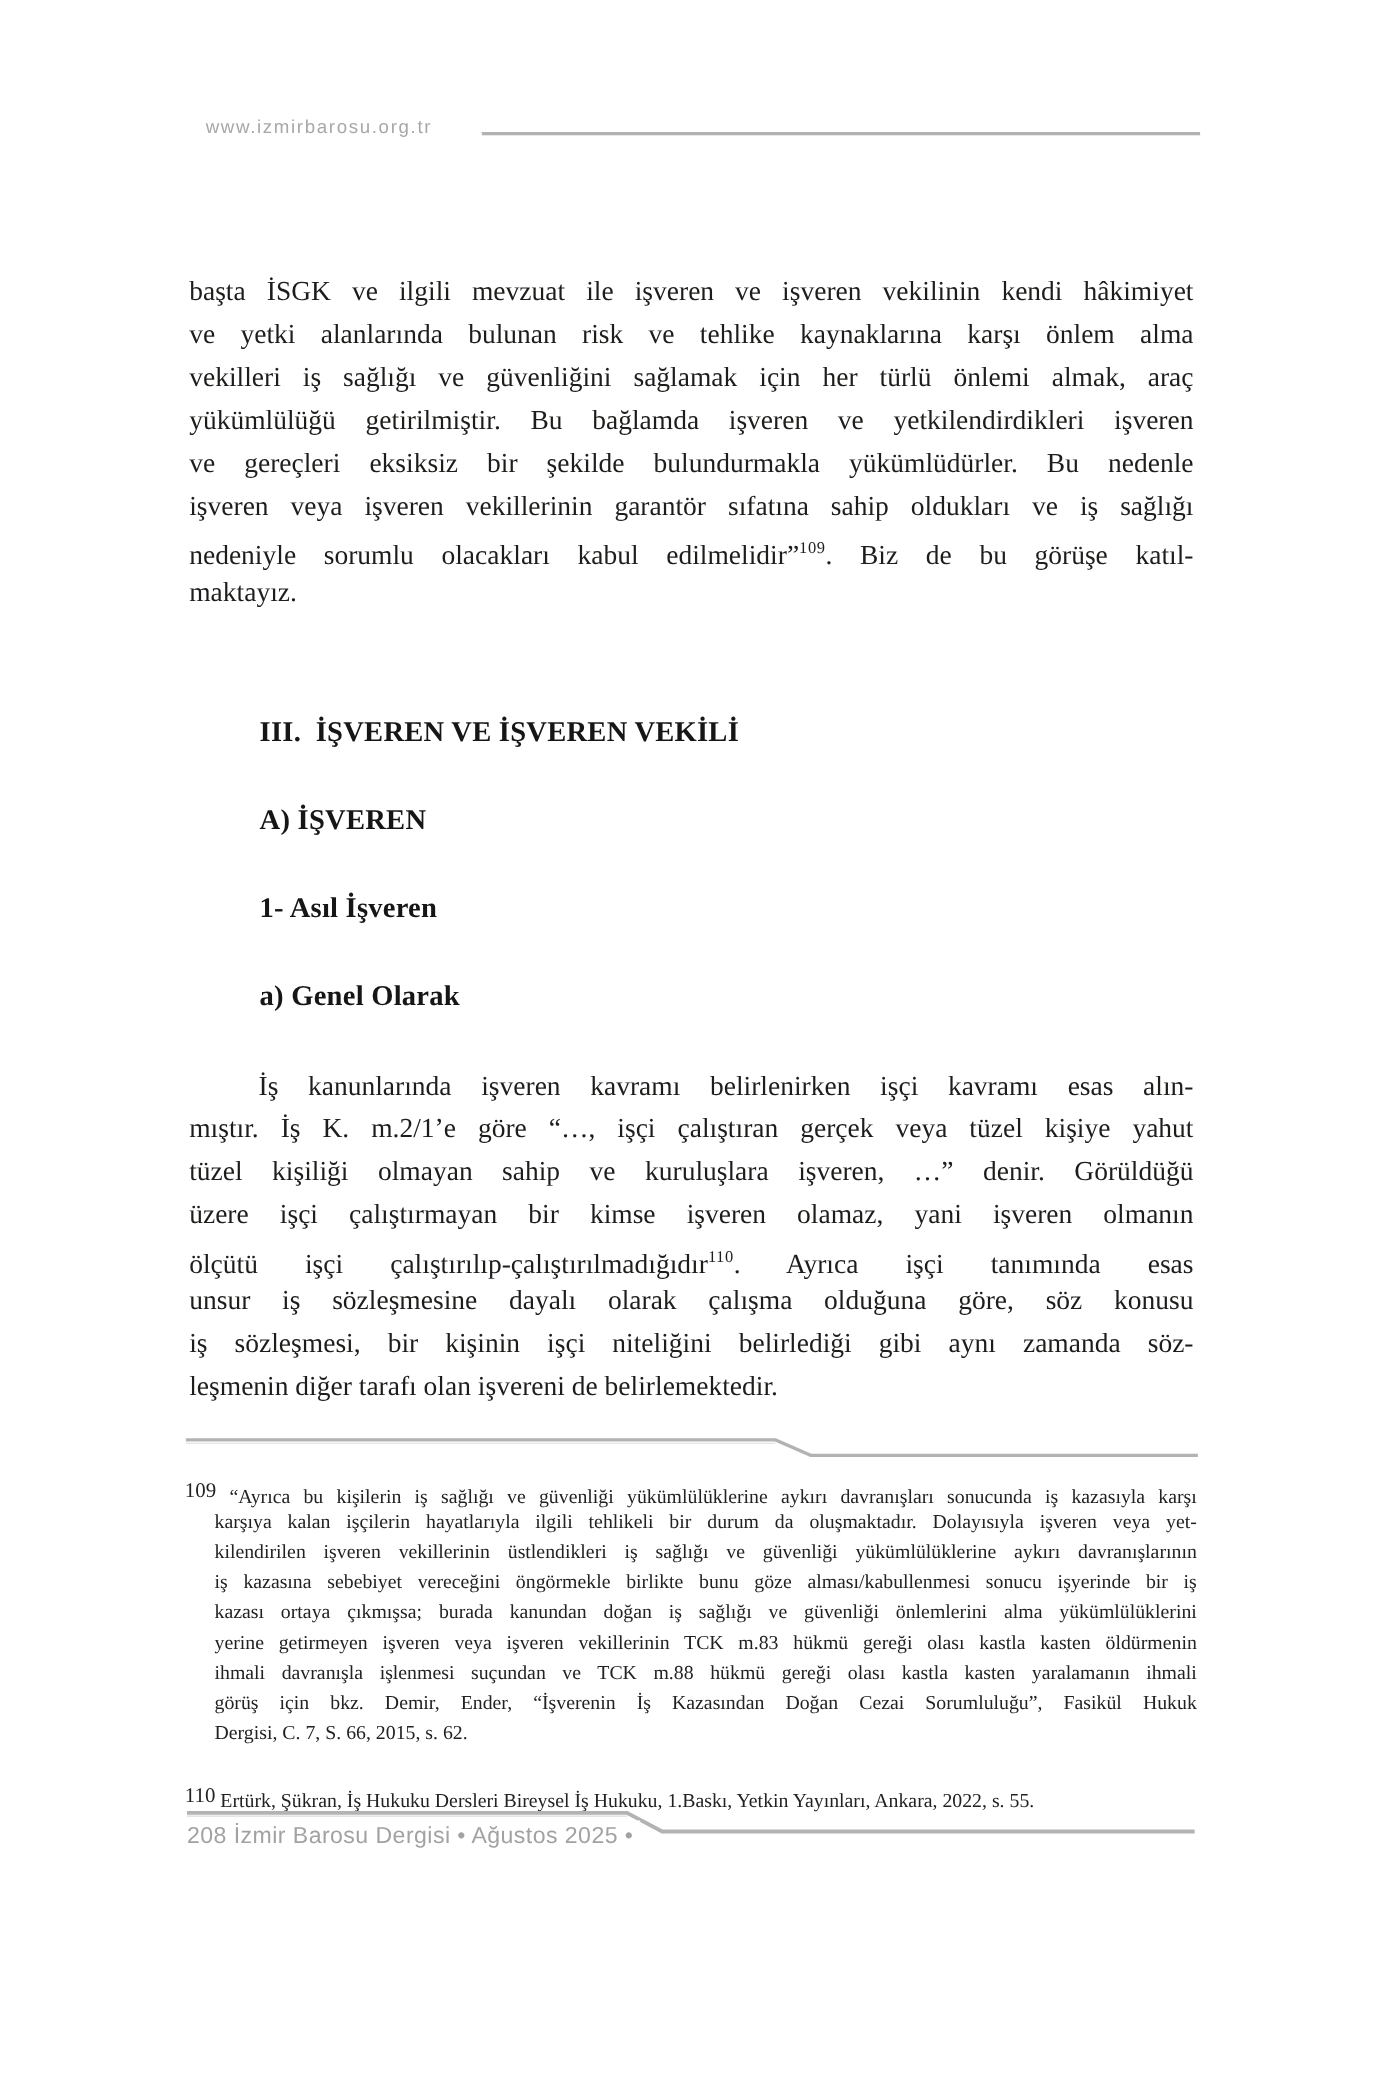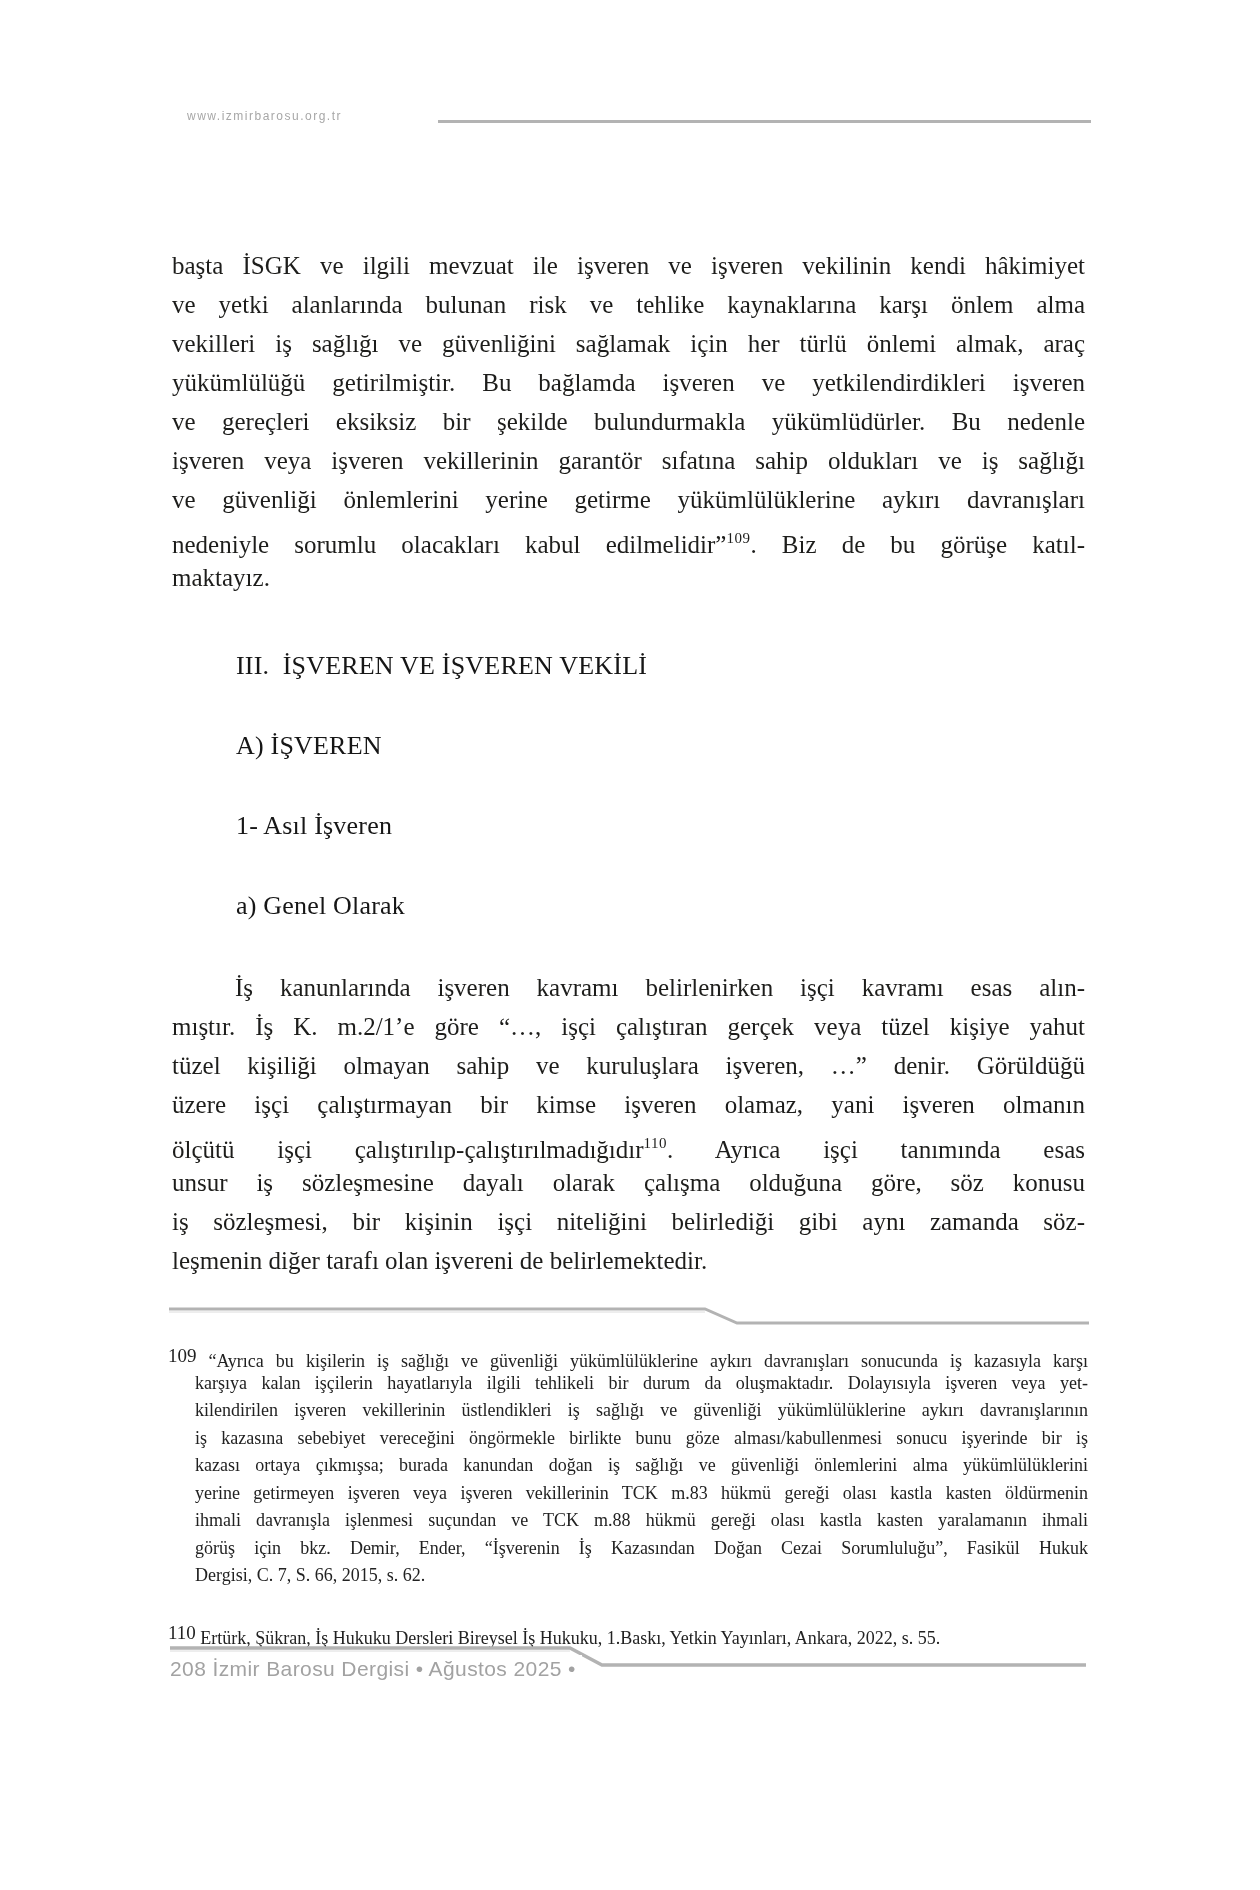--- a/index.html
+++ b/index.html
@@ -9,21 +9,21 @@
     background:#ffffff;
     margin:0 auto;
     overflow:hidden;
     font-family:"Liberation Serif", serif;
     color:#1d1d1b;
   }
   
   .header-url{
     position:absolute;left:187px;top:104px;
     font-family:"Liberation Sans", sans-serif;
-    font-size:12px;line-height:24px;
+    font-size:17px;line-height:24px;
     letter-spacing:1.5px;color:#a7a7a7;
   }
   .header-rule{
     position:absolute;left:438px;top:120px;
     width:653px;height:3px;background:#b3b3b3;
   }
   
   .textblock{position:absolute;left:172px;width:913px;font-size:25px;}
   .textblock .line{
     line-height:39px;height:39px;
@@ -33,21 +33,21 @@
   .textblock .line:last-child{text-align-last:left;}
   .quote-para{top:246px;}
   .body-para{top:968px;}
   .body-para .line:first-child{text-indent:63px;}
   .it{margin-top:28px;}
   .supref{font-size:15px;vertical-align:10px;letter-spacing:.5px;}
   .fnnum{font-size:19px;vertical-align:5px;}
   
   .heading{
     position:absolute;left:236px;
-    font-size:26px;font-weight:normal;line-height:39px;
+    font-size:26px;font-weight:bold;line-height:39px;
     letter-spacing:.2px;color:#161616;
   }
   .h-section{top:646px;}
   .h-sub-a{top:726px;}
   .h-sub-1{top:806px;}
   .h-sub-a1{top:886px;}
   
   .fn-sep{position:absolute;left:166px;top:1306px;}
   .footnote{
     position:absolute;left:195px;width:893px;
@@ -79,21 +79,20 @@
   <div class="header-url">www.izmirbarosu.org.tr</div>
   <div class="header-rule"></div>
 
   <div class="textblock quote-para">
       <div class="line"><span class="it">başta İSGK ve ilgili mevzuat ile işveren ve işveren vekilinin kendi hâkimiyet</span></div>
       <div class="line"><span class="it">ve yetki alanlarında bulunan risk ve tehlike kaynaklarına karşı önlem alma</span></div>
       <div class="line"><span class="it">vekilleri iş sağlığı ve güvenliğini sağlamak için her türlü önlemi almak, araç</span></div>
       <div class="line"><span class="it">yükümlülüğü getirilmiştir. Bu bağlamda işveren ve yetkilendirdikleri işveren</span></div>
       <div class="line"><span class="it">ve gereçleri eksiksiz bir şekilde bulundurmakla yükümlüdürler. Bu nedenle</span></div>
       <div class="line"><span class="it">işveren veya işveren vekillerinin garantör sıfatına sahip oldukları ve iş sağlığı</span></div>
-      <div class="line"><span class="it">ve güvenliği önlemlerini yerine getirme yükümlülüklerine aykırı davranışları</span></div>
       <div class="line"><span class="it">nedeniyle sorumlu olacakları kabul edilmelidir”</span><span class="supref">109</span><span>. Biz de bu görüşe katıl-</span></div>
       <div class="line"><span>maktayız.</span></div>
     </div>
 
   <div class="heading h-section">III.&nbsp; İŞVEREN VE İŞVEREN VEKİLİ</div>
   <div class="heading h-sub-a">A) İŞVEREN</div>
   <div class="heading h-sub-1">1- Asıl İşveren</div>
   <div class="heading h-sub-a1">a) Genel Olarak</div>
 
   <div class="textblock body-para">

